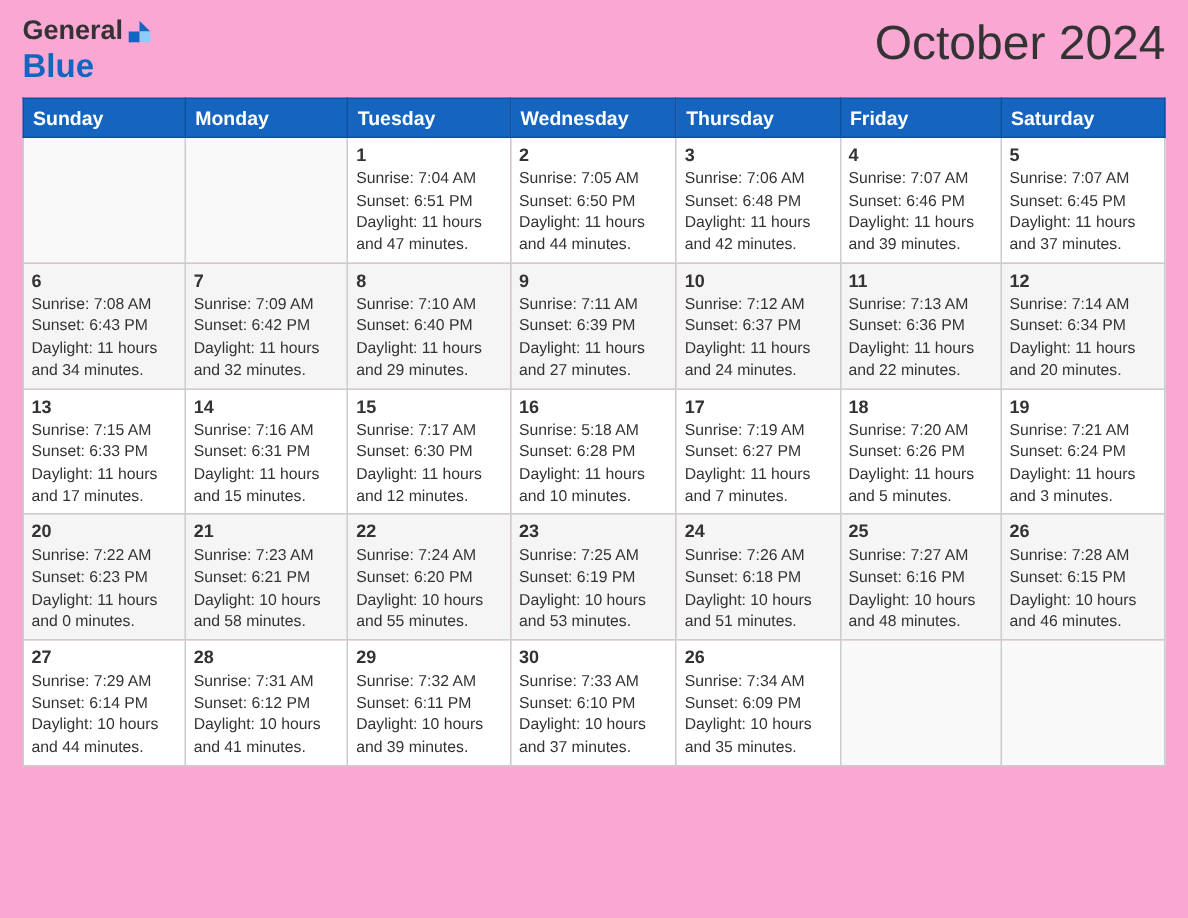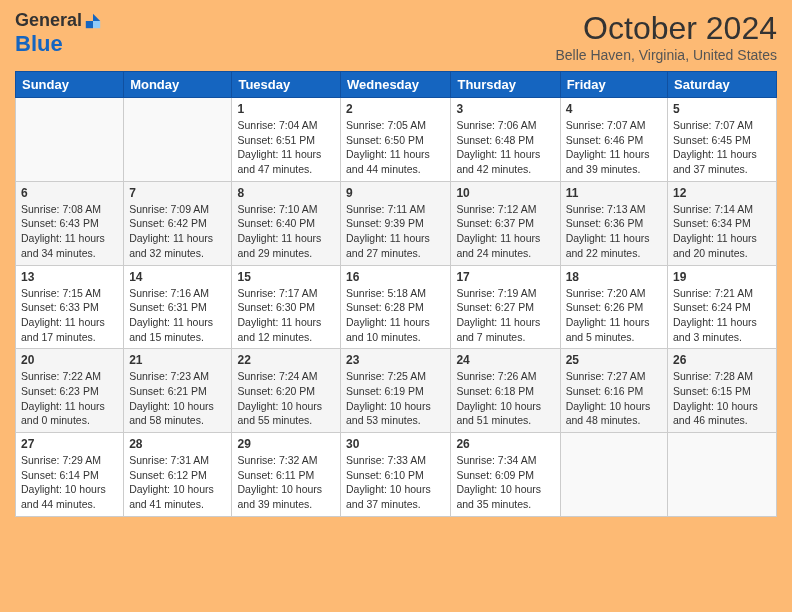--- a/index.html
+++ b/index.html
@@ -6,21 +6,21 @@
     body {
       font-family: Arial, sans-serif;
       background: #fff;
       width: 792px;
       min-height: 612px;
       padding: 0;
     }
     .page {
       width: 792px;
       min-height: 612px;
-      background: #fdba74;
+      background: #f9a8d4;
       padding: 10px 15px 10px 15px;
     }
     .header {
       display: flex;
       justify-content: space-between;
       align-items: flex-start;
       margin-bottom: 8px;
     }
     .logo {
       display: flex;
@@ -114,21 +114,20 @@
         <svg class="logo-icon" viewBox="0 0 20 20">
           <polygon points="10,2 18,10 10,10 10,2" fill="#1565C0"></polygon>
           <polygon points="10,10 18,10 18,18 10,18" fill="#90CAF9"></polygon>
           <polygon points="2,10 10,10 10,18 2,18" fill="#1565C0"></polygon>
         </svg>
       </div>
       <span class="logo-blue">Blue</span>
     </div>
     <div class="title-section">
       <div class="month-title">October 2024</div>
-      <div class="location">Belle Haven, Virginia, United States</div>
     </div>
   </div>
 
   <table class="calendar">
     <thead>
       <tr>
       <th>Sunday</th>
           <th>Monday</th>
           <th>Tuesday</th>
           <th>Wednesday</th>
@@ -187,21 +186,21 @@
           </td>
           <td>
             <span class="day-number">8</span>
             <div class="day-info">Sunrise: 7:10 AM
 Sunset: 6:40 PM
 Daylight: 11 hours and 29 minutes.</div>
           </td>
           <td>
             <span class="day-number">9</span>
             <div class="day-info">Sunrise: 7:11 AM
-Sunset: 9:39 PM
+Sunset: 6:39 PM
 Daylight: 11 hours and 27 minutes.</div>
           </td>
           <td>
             <span class="day-number">10</span>
             <div class="day-info">Sunrise: 7:12 AM
 Sunset: 6:37 PM
 Daylight: 11 hours and 24 minutes.</div>
           </td>
           <td>
             <span class="day-number">11</span>

